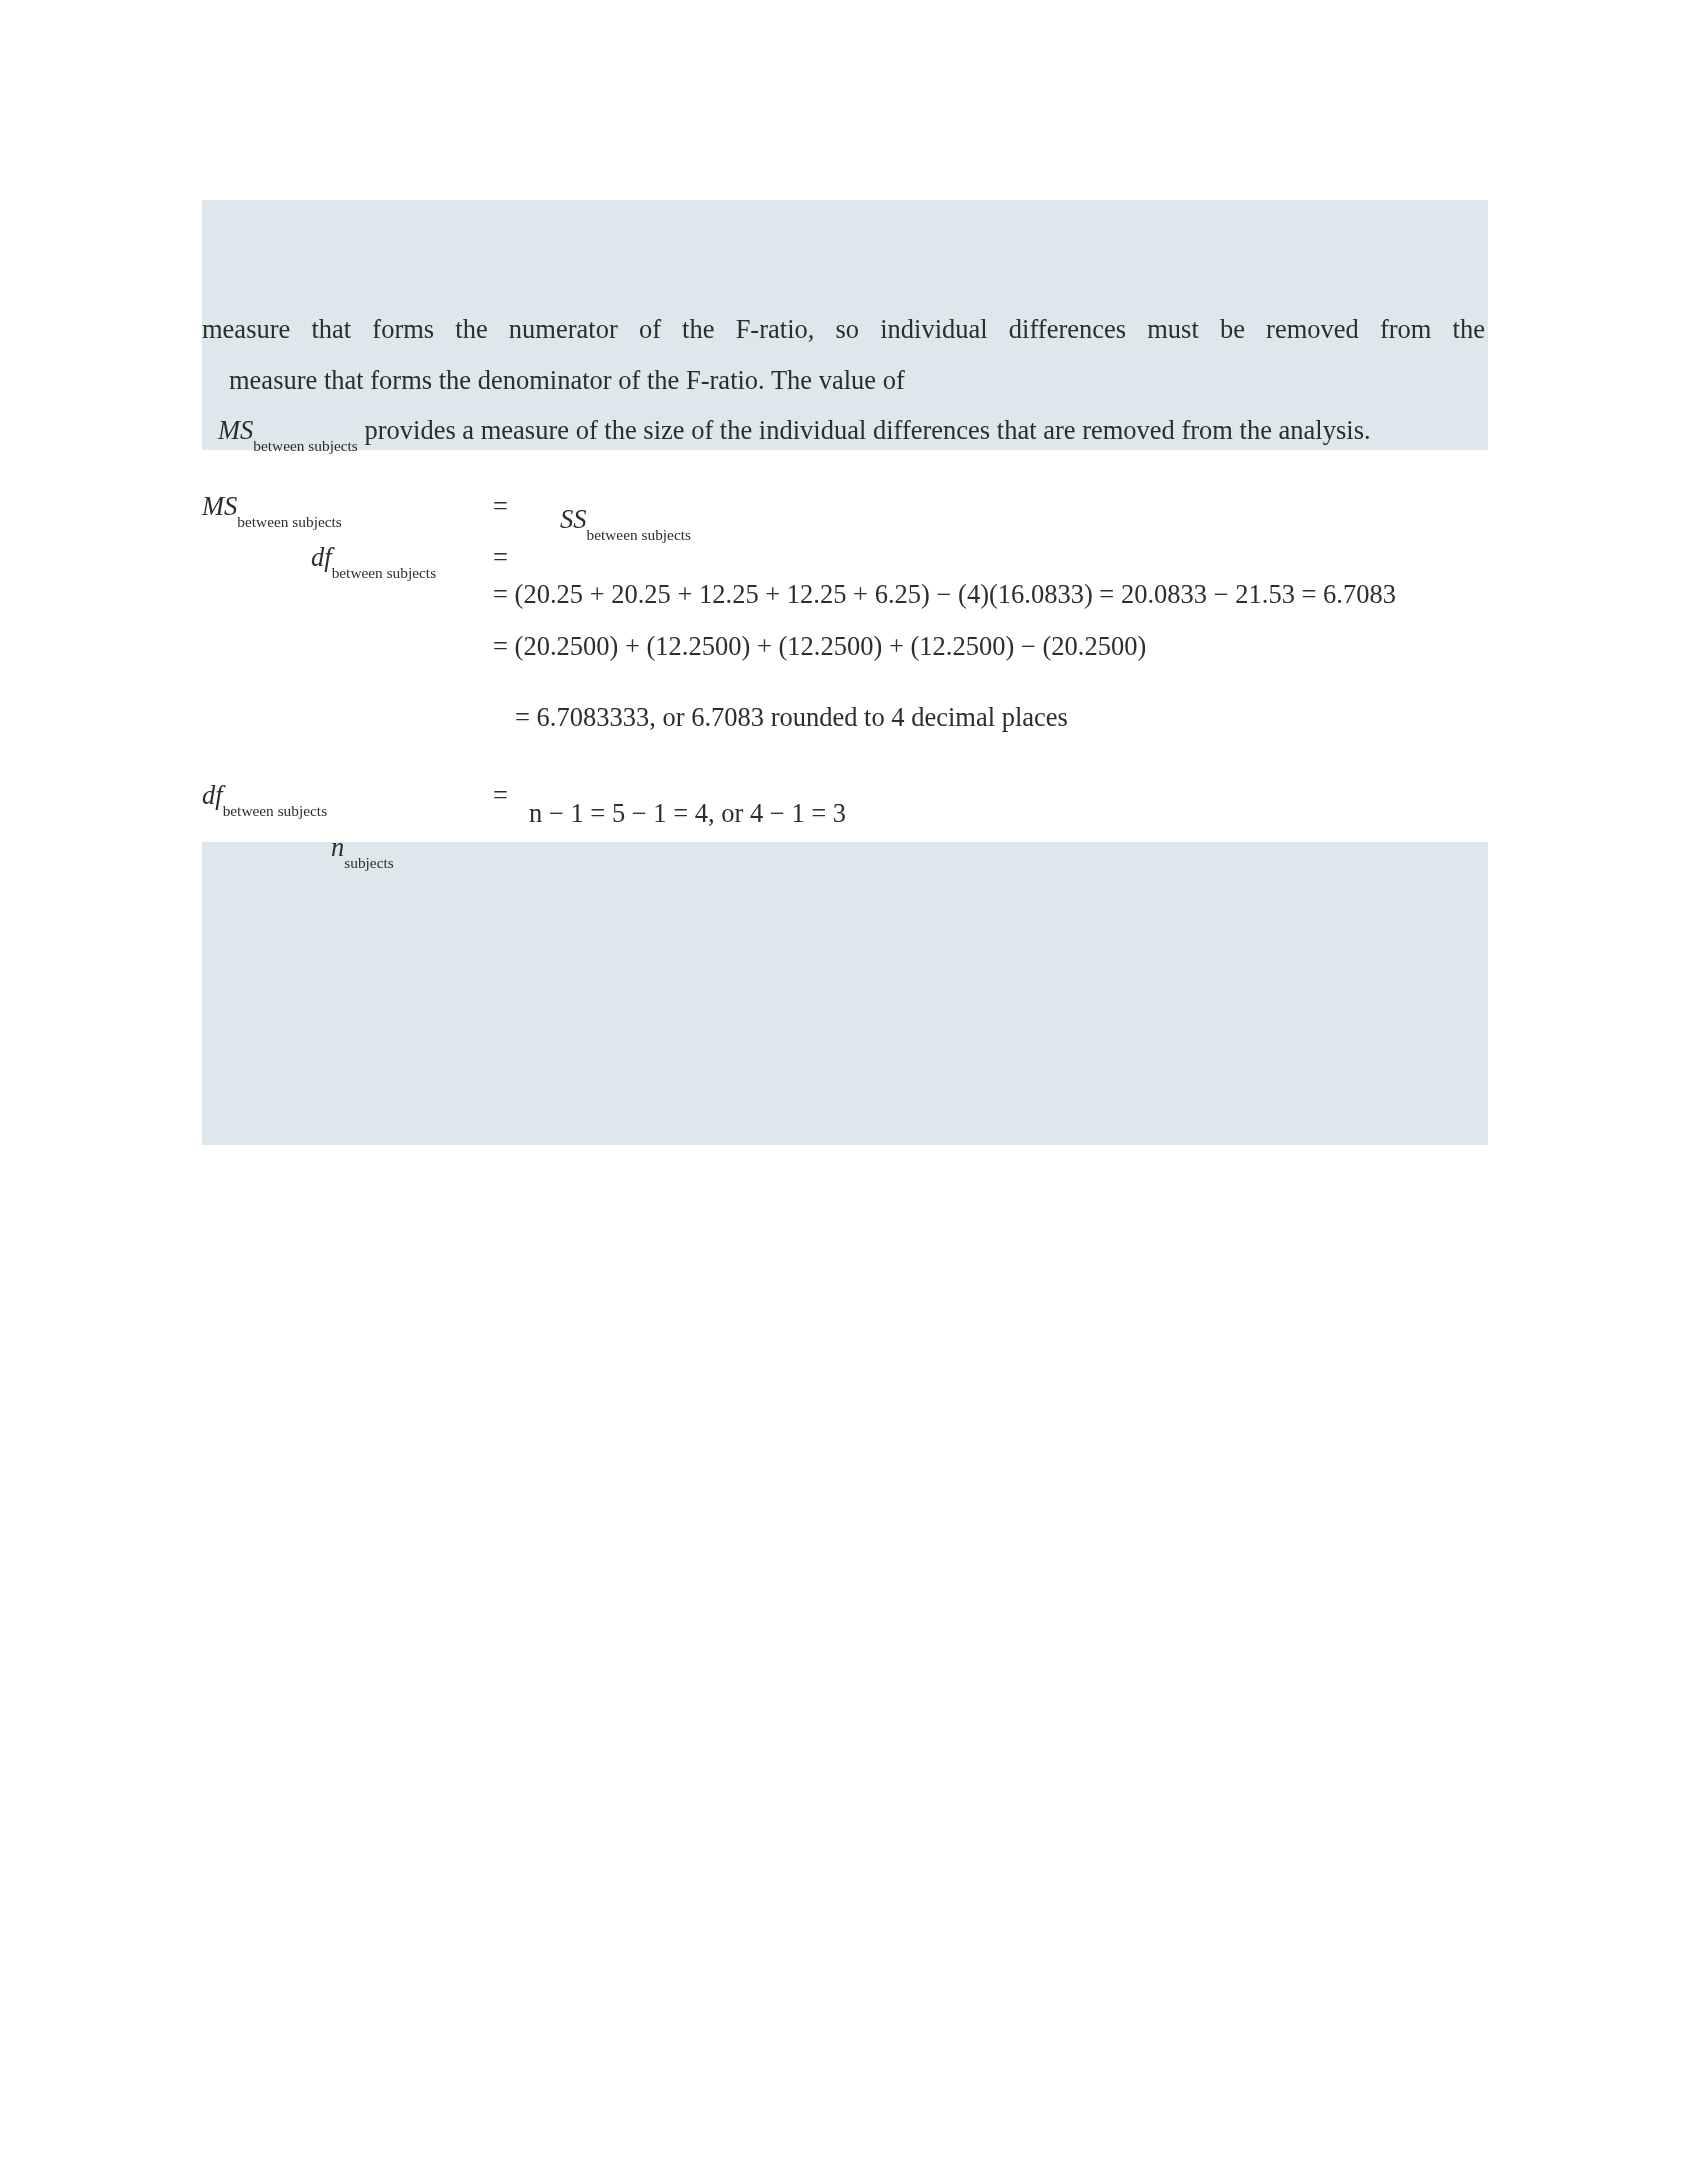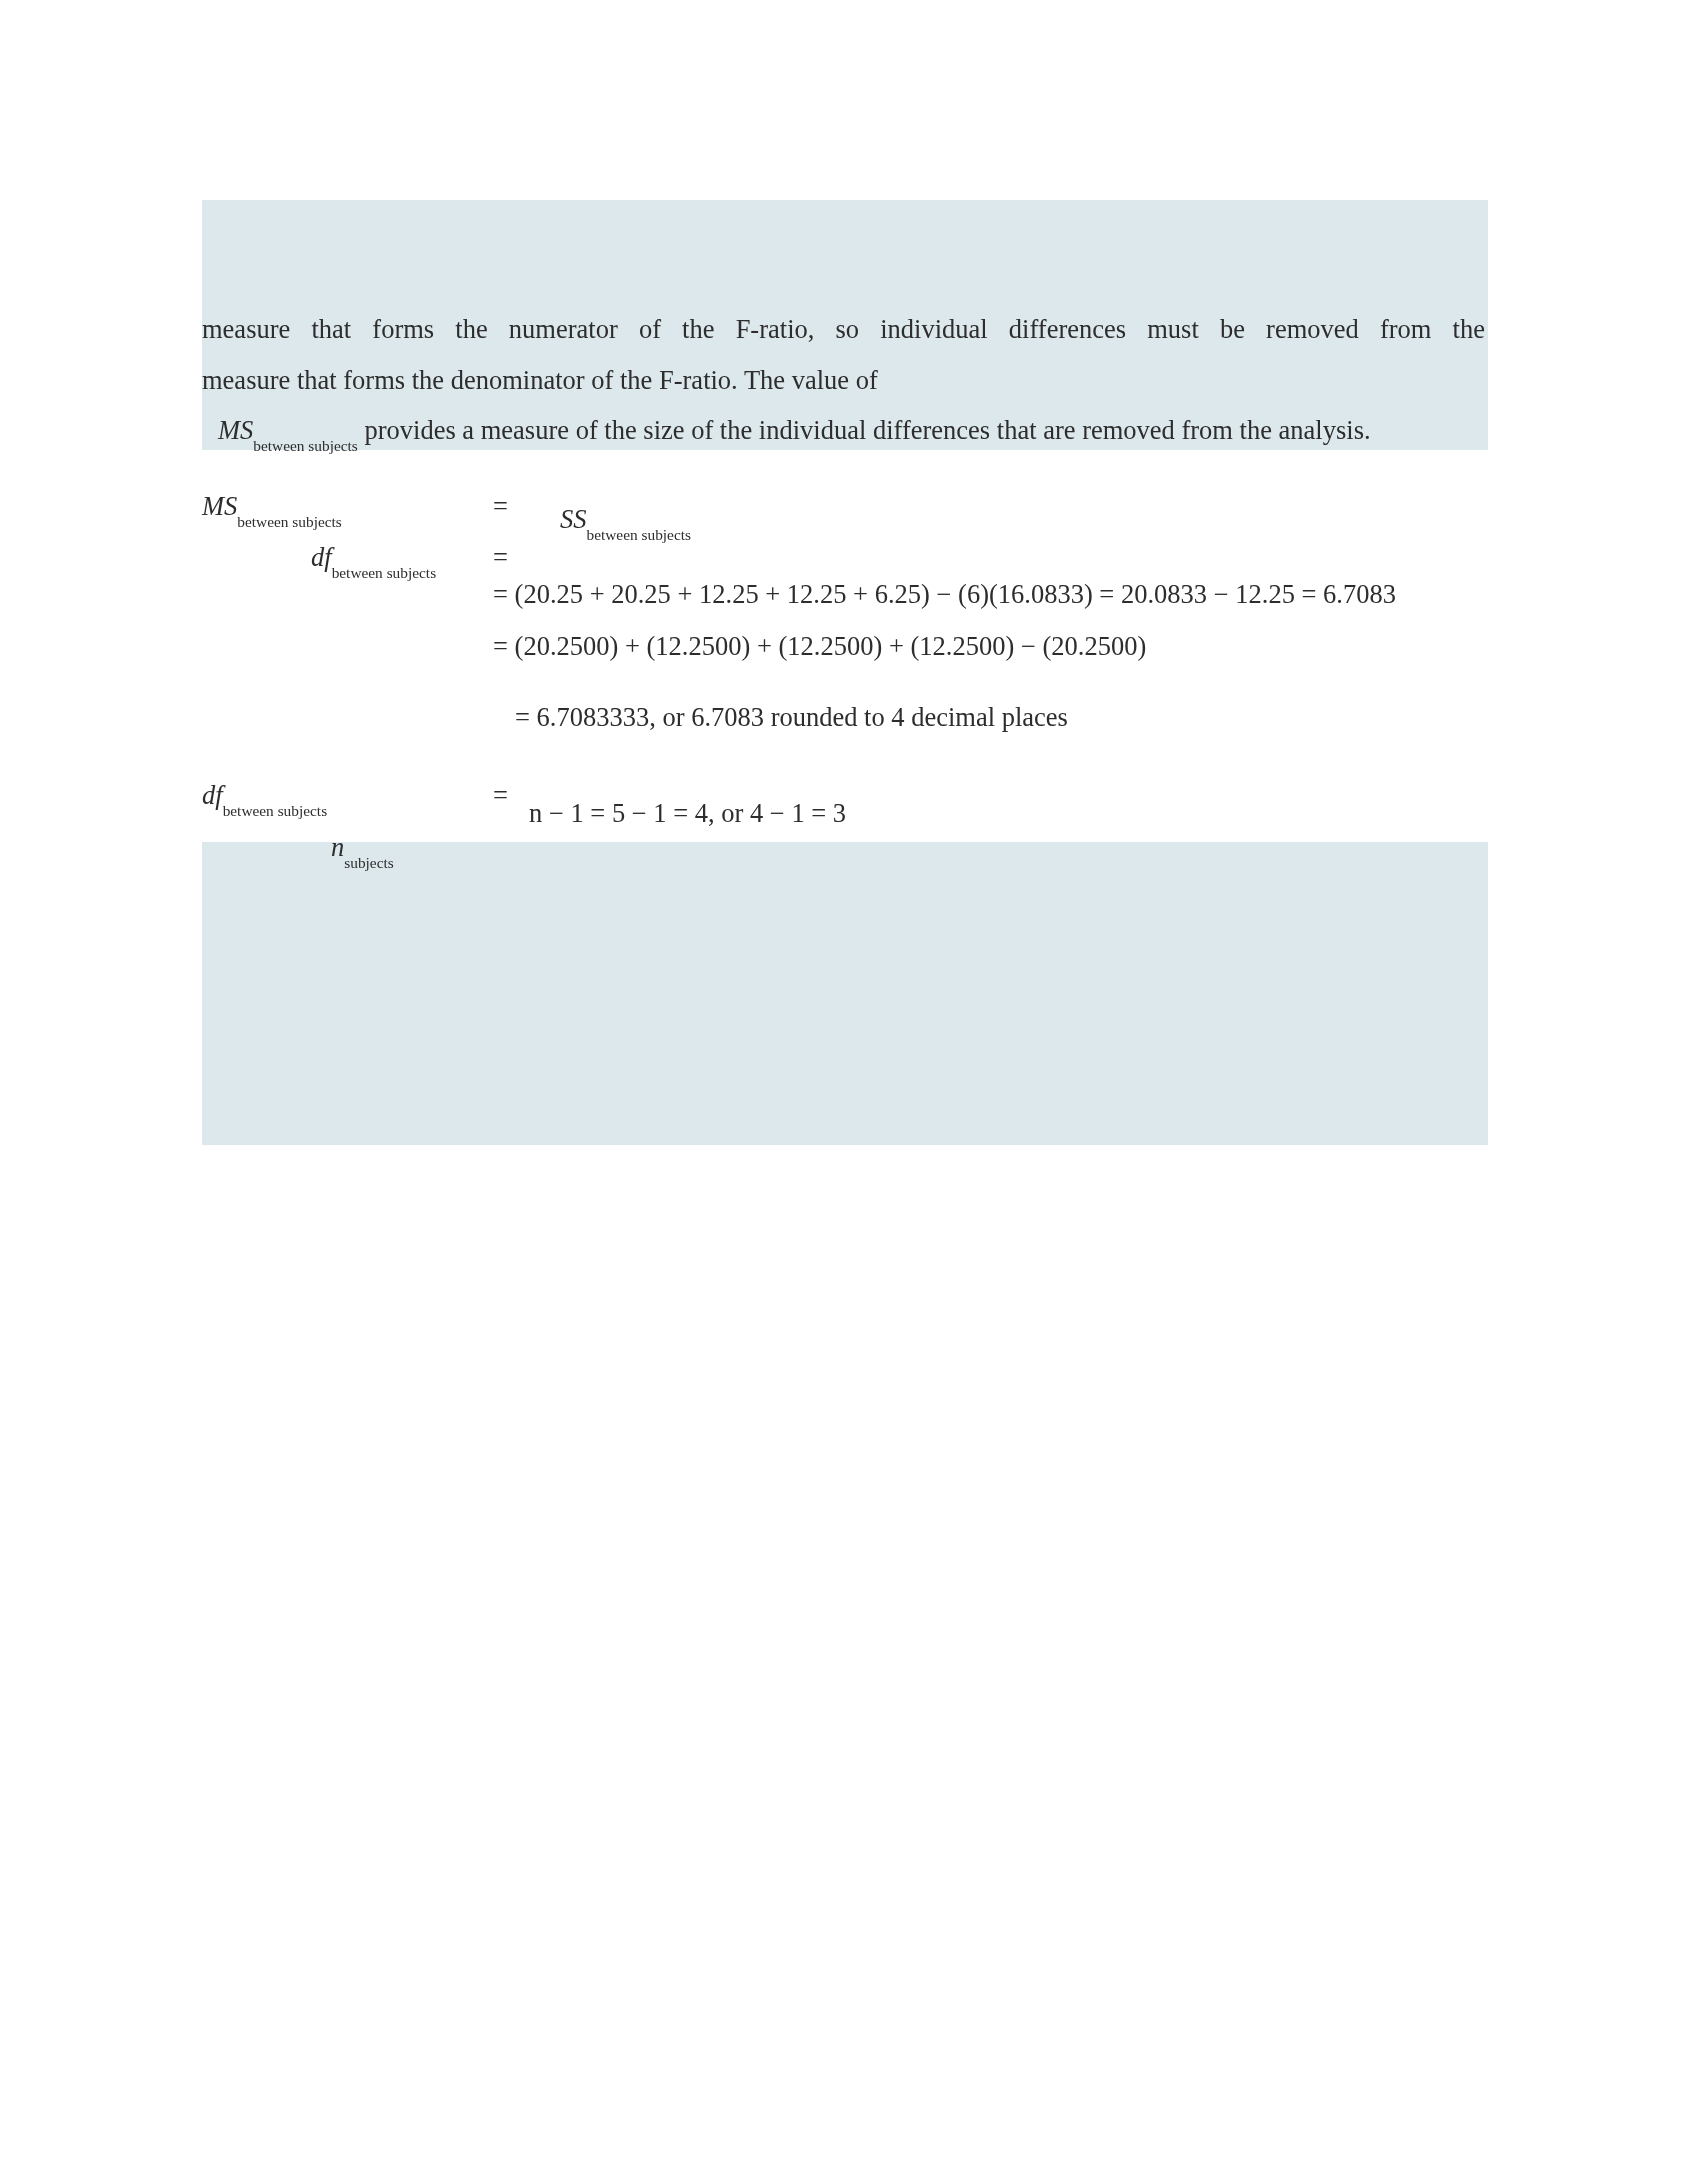--- a/index.html
+++ b/index.html
@@ -7,21 +7,21 @@
        font-family:"Liberation Serif","DejaVu Serif",serif;color:#2d2d2d;}
   .page{position:relative;width:1687px;height:2183px;overflow:hidden;}
 
   .hl{position:absolute;background:#dde8ec;}
 
   
   .jl{position:absolute;left:202px;width:1283px;
       font-size:26.5px;line-height:50px;
       text-align:justify;text-align-last:justify;
       white-space:nowrap;overflow:visible;}
-  .jl.last{text-align-last:left;}
+  .jl.last{text-align-last:left;padding-left:27px;}
 
   .tl{position:absolute;font-size:26.5px;line-height:50px;white-space:nowrap;}
 
   sub{font-size:0.58em;line-height:0;position:relative;top:0.34em;}
   i{font-style:italic;}
   .eqsym{position:absolute;font-size:26.5px;line-height:33px;}
   .row{position:absolute;font-size:26.5px;line-height:33px;white-space:nowrap;}
 </style>
 </head>
 <body>
@@ -42,21 +42,21 @@
   </div>
   <div class="eqsym" style="left:493px;top:490px;">=</div>
   <div class="row" style="left:311px;top:541px;">
     <i>df</i><sub>between subjects</sub>
   </div>
   <div class="eqsym" style="left:493px;top:541px;">=</div>
 
   <div class="row" style="left:560px;top:503px;">
     <i>SS</i><sub>between subjects</sub>
   </div>
-  <div class="row" style="left:493px;top:578px;">= (20.25 + 20.25 + 12.25 + 12.25 + 6.25) − (6)(16.0833) = 20.0833 − 12.25 = 6.7083</div>
+  <div class="row" style="left:493px;top:578px;">= (20.25 + 20.25 + 12.25 + 12.25 + 6.25) − (4)(16.0833) = 20.0833 − 21.53 = 6.7083</div>
   <div class="row" style="left:493px;top:630px;">= (20.2500) + (12.2500) + (12.2500) + (12.2500) − (20.2500)</div>
   <div class="row" style="left:515px;top:701px;">= 6.7083333, or 6.7083 rounded to 4 decimal places</div>
 
   <div class="row" style="left:202px;top:779px;">
     <i>df</i><sub>between subjects</sub>
   </div>
   <div class="eqsym" style="left:493px;top:779px;">=</div>
   <div class="row" style="left:331px;top:831px;">
     <i>n</i><sub>subjects</sub>
   </div>

